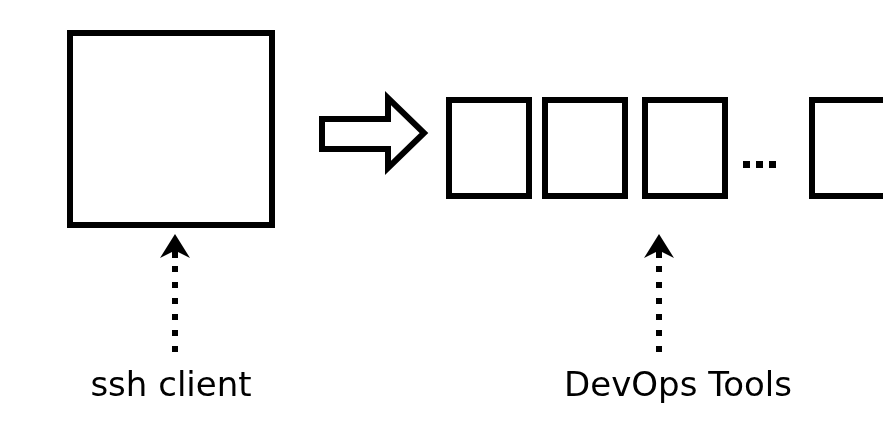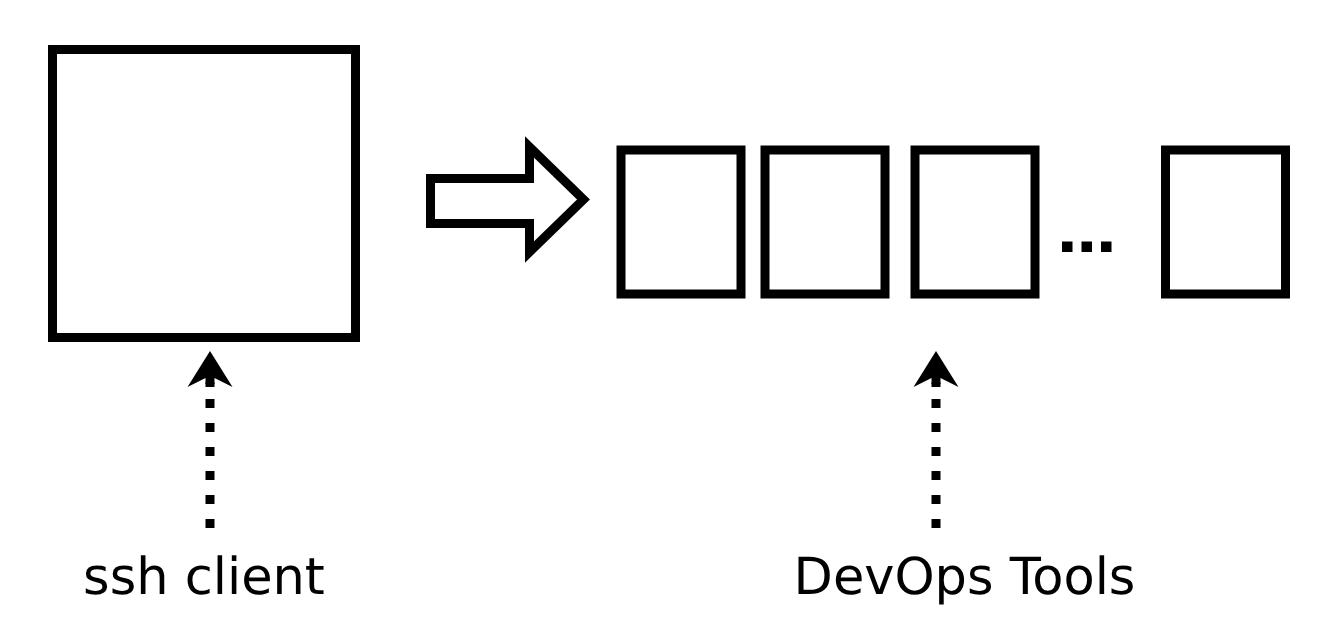--- a/index.html
+++ b/index.html
@@ -12,20 +12,21 @@
     width: 883px;
     height: 427px;
     overflow: hidden;
     font-family: "DejaVu Sans", sans-serif;
   }
   #diagram-canvas {
     position: relative;
     width: 813px;
     height: 427px;
     background: #ffffff;
+    margin-left: 35px;
   }
   #diagram-svg {
     position: absolute;
     left: 0;
     top: 0;
     width: 883px;
     height: 427px;
     display: block;
   }
   .shape-outline {

